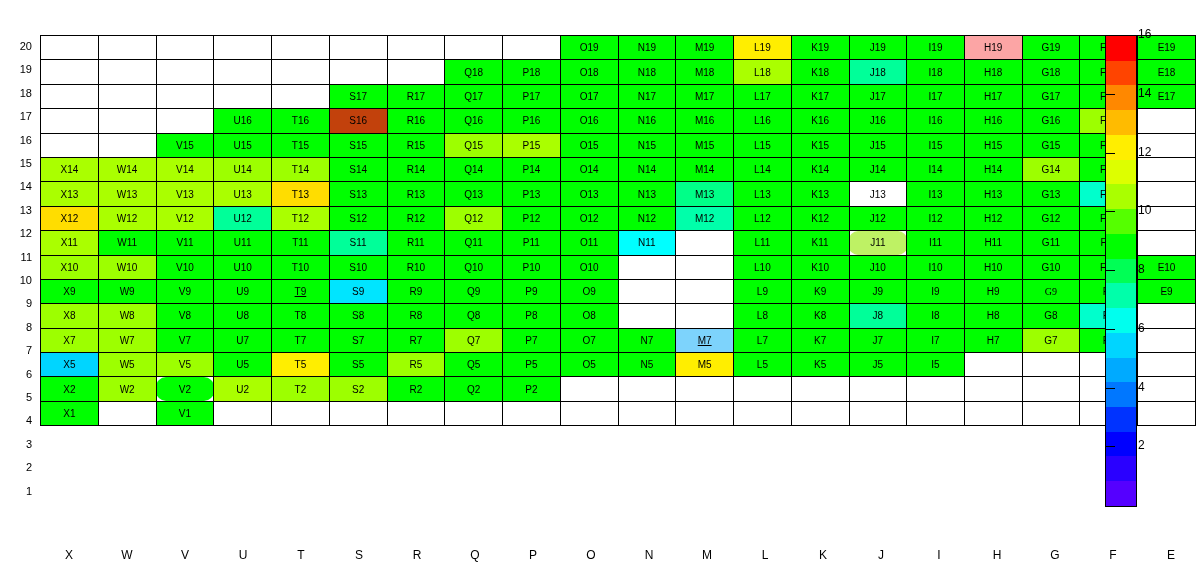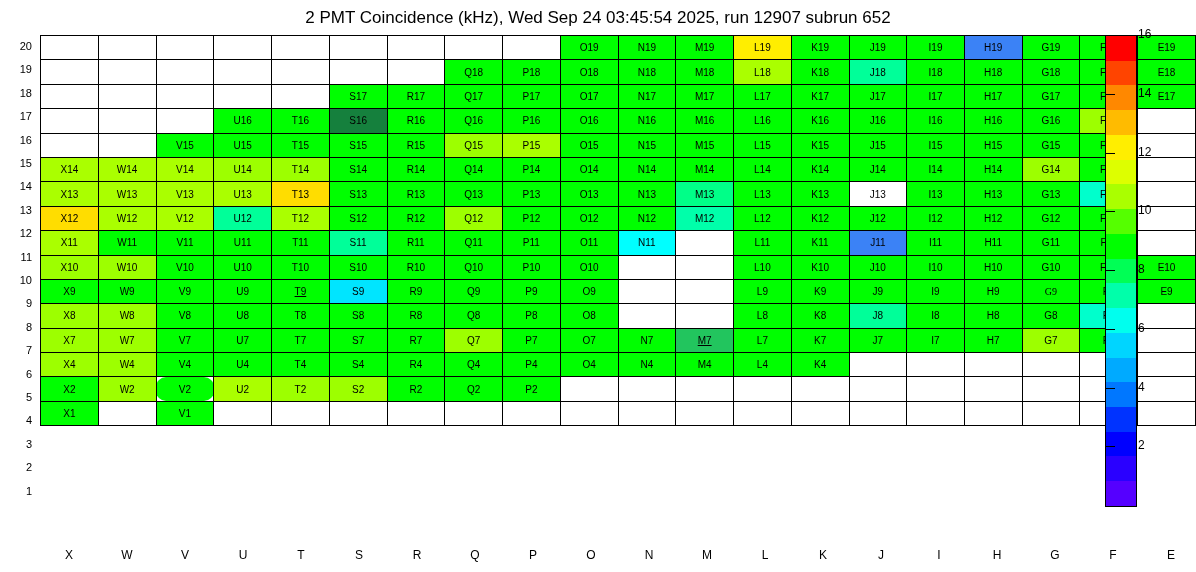--- a/index.html
+++ b/index.html
@@ -14,42 +14,41 @@
   .xlab{position:absolute;top:548px;width:58px;text-align:center;font-size:12px;color:#000;}
   #cbar{position:absolute;left:1105px;top:35px;width:30px;height:470px;border:1px solid #000;}
   #cbar div.seg{width:100%;}
   .ctick{position:absolute;left:1138px;font-size:12px;color:#000;}
   .ctickmark{position:absolute;left:1105px;width:10px;height:1px;background:#000;}
 </style>
 </head>
 <body>
 
 <div id="wrap">
-  <div id="title">2 PMT Coincidence (kHz), Wed Sep 24 03:45:54 2025, run 12907 subrun 652</div>
   <div id="plot">
     <table class="grid">
         <tbody id="grid-body">
           <tr>
             <td class="empty"></td>
             <td class="empty"></td>
             <td class="empty"></td>
             <td class="empty"></td>
             <td class="empty"></td>
             <td class="empty"></td>
             <td class="empty"></td>
             <td class="empty"></td>
             <td class="empty"></td>
             <td style="background: rgb(0, 255, 0);">O19</td>
             <td style="background: rgb(0, 255, 0);">N19</td>
             <td style="background: rgb(0, 255, 0);">M19</td>
             <td style="background: rgb(255, 238, 0);">L19</td>
             <td style="background: rgb(0, 255, 0);">K19</td>
             <td style="background: rgb(0, 255, 0);">J19</td>
             <td style="background: rgb(0, 255, 0);">I19</td>
-            <td style="background: #3b82f6; text-align: center;">H19</td>
+            <td style="background: #fca5a5; text-align: center;">H19</td>
             <td style="background: rgb(0, 255, 0);">G19</td>
             <td style="background: rgb(0, 255, 0);">F19</td>
             <td style="background: rgb(0, 255, 0);">E19</td>
           </tr>
           <tr>
             <td class="empty"></td>
             <td class="empty"></td>
             <td class="empty"></td>
             <td class="empty"></td>
             <td class="empty"></td>
@@ -90,21 +89,21 @@
             <td style="background: rgb(0, 255, 0);">G17</td>
             <td style="background: rgb(0, 255, 0);">F17</td>
             <td style="background: rgb(0, 255, 0);">E17</td>
           </tr>
           <tr>
             <td class="empty"></td>
             <td class="empty"></td>
             <td class="empty"></td>
             <td style="background: rgb(0, 255, 0);">U16</td>
             <td style="background: rgb(0, 255, 0);">T16</td>
-            <td style="background: #15803d; margin-left: 9px;">S16</td>
+            <td style="background: #c2410c; margin-left: 9px;">S16</td>
             <td style="background: rgb(0, 255, 0);">R16</td>
             <td style="background: rgb(0, 255, 0);">Q16</td>
             <td style="background: rgb(0, 255, 0);">P16</td>
             <td style="background: rgb(0, 255, 0);">O16</td>
             <td style="background: rgb(0, 255, 0);">N16</td>
             <td style="background: rgb(0, 255, 0);">M16</td>
             <td style="background: rgb(0, 255, 0);">L16</td>
             <td style="background: rgb(0, 255, 0);">K16</td>
             <td style="background: rgb(0, 255, 0);">J16</td>
             <td style="background: rgb(0, 255, 0);">I16</td>
@@ -209,21 +208,21 @@
             <td style="background: rgb(0, 255, 0);">T11</td>
             <td style="background: rgb(0, 255, 153);">S11</td>
             <td style="background: rgb(0, 255, 0);">R11</td>
             <td style="background: rgb(0, 255, 0);">Q11</td>
             <td style="background: rgb(0, 255, 0);">P11</td>
             <td style="background: rgb(0, 255, 0);">O11</td>
             <td style="background: rgb(0, 255, 255);">N11</td>
             <td class="empty"></td>
             <td style="background: rgb(0, 255, 0);">L11</td>
             <td style="background: rgb(0, 255, 0);">K11</td>
-            <td style="background: #3b82f6;">J11</td>
+            <td style="background: #bef264; border-radius: 9px;">J11</td>
             <td style="background: rgb(0, 255, 0);">I11</td>
             <td style="background: rgb(0, 255, 0);">H11</td>
             <td style="background: rgb(0, 255, 0);">G11</td>
             <td style="background: rgb(0, 255, 0);">F11</td>
             <td class="empty"></td>
           </tr>
           <tr>
             <td style="background: rgb(157, 255, 0);">X10</td>
             <td style="background: rgb(157, 255, 0);">W10</td>
             <td style="background: rgb(0, 255, 0);">V10</td>
@@ -294,47 +293,47 @@
             <td style="background: rgb(157, 255, 0);">W7</td>
             <td style="background: rgb(0, 255, 0);">V7</td>
             <td style="background: rgb(0, 255, 0);">U7</td>
             <td style="background: rgb(0, 255, 0);">T7</td>
             <td style="background: rgb(0, 255, 0);">S7</td>
             <td style="background: rgb(0, 255, 0);">R7</td>
             <td style="background: rgb(157, 255, 0);">Q7</td>
             <td style="background: rgb(0, 255, 0);">P7</td>
             <td style="background: rgb(0, 255, 0);">O7</td>
             <td style="background: rgb(0, 255, 0);">N7</td>
-            <td style="background: #22c55e; text-decoration: underline;">M7</td>
+            <td style="background: #7dd3fc; text-decoration: underline;">M7</td>
             <td style="background: rgb(0, 255, 0);">L7</td>
             <td style="background: rgb(0, 255, 0);">K7</td>
             <td style="background: rgb(0, 255, 0);">J7</td>
             <td style="background: rgb(0, 255, 0);">I7</td>
             <td style="background: rgb(0, 255, 0);">H7</td>
             <td style="background: rgb(157, 255, 0);">G7</td>
             <td style="background: rgb(0, 255, 0);">F7</td>
             <td class="empty"></td>
           </tr>
           <tr>
-            <td style="background: rgb(157, 255, 0);">X4</td>
-            <td style="background: rgb(157, 255, 0);">W4</td>
-            <td style="background: rgb(0, 255, 0);">V4</td>
-            <td style="background: rgb(0, 255, 0);">U4</td>
-            <td style="background: rgb(0, 255, 0);">T4</td>
-            <td style="background: rgb(0, 255, 0);">S4</td>
-            <td style="background: rgb(0, 255, 0);">R4</td>
-            <td style="background: rgb(0, 255, 0);">Q4</td>
-            <td style="background: rgb(0, 255, 0);">P4</td>
-            <td style="background: rgb(0, 255, 0);">O4</td>
-            <td style="background: rgb(0, 255, 0);">N4</td>
-            <td style="background: rgb(0, 255, 0);">M4</td>
-            <td style="background: rgb(0, 255, 0);">L4</td>
-            <td style="background: rgb(0, 255, 0);">K4</td>
-            <td class="empty"></td>
-            <td class="empty"></td>
+            <td style="background: rgb(0, 213, 255);">X5</td>
+            <td style="background: rgb(157, 255, 0);">W5</td>
+            <td style="background: rgb(157, 255, 0);">V5</td>
+            <td style="background: rgb(0, 255, 0);">U5</td>
+            <td style="background: rgb(255, 238, 0);">T5</td>
+            <td style="background: rgb(0, 255, 0);">S5</td>
+            <td style="background: rgb(157, 255, 0);">R5</td>
+            <td style="background: rgb(0, 255, 0);">Q5</td>
+            <td style="background: rgb(0, 255, 0);">P5</td>
+            <td style="background: rgb(0, 255, 0);">O5</td>
+            <td style="background: rgb(0, 255, 0);">N5</td>
+            <td style="background: rgb(255, 238, 0);">M5</td>
+            <td style="background: rgb(0, 255, 0);">L5</td>
+            <td style="background: rgb(0, 255, 0);">K5</td>
+            <td style="background: rgb(0, 255, 0);">J5</td>
+            <td style="background: rgb(0, 255, 0);">I5</td>
             <td class="empty"></td>
             <td class="empty"></td>
             <td class="empty"></td>
             <td class="empty"></td>
           </tr>
           <tr>
             <td style="background: rgb(0, 255, 0);">X2</td>
             <td style="background: rgb(157, 255, 0);">W2</td>
             <td style="background: rgb(0, 255, 0); border-radius: 10px;">V2</td>
             <td style="background: rgb(170, 255, 0);">U2</td>

